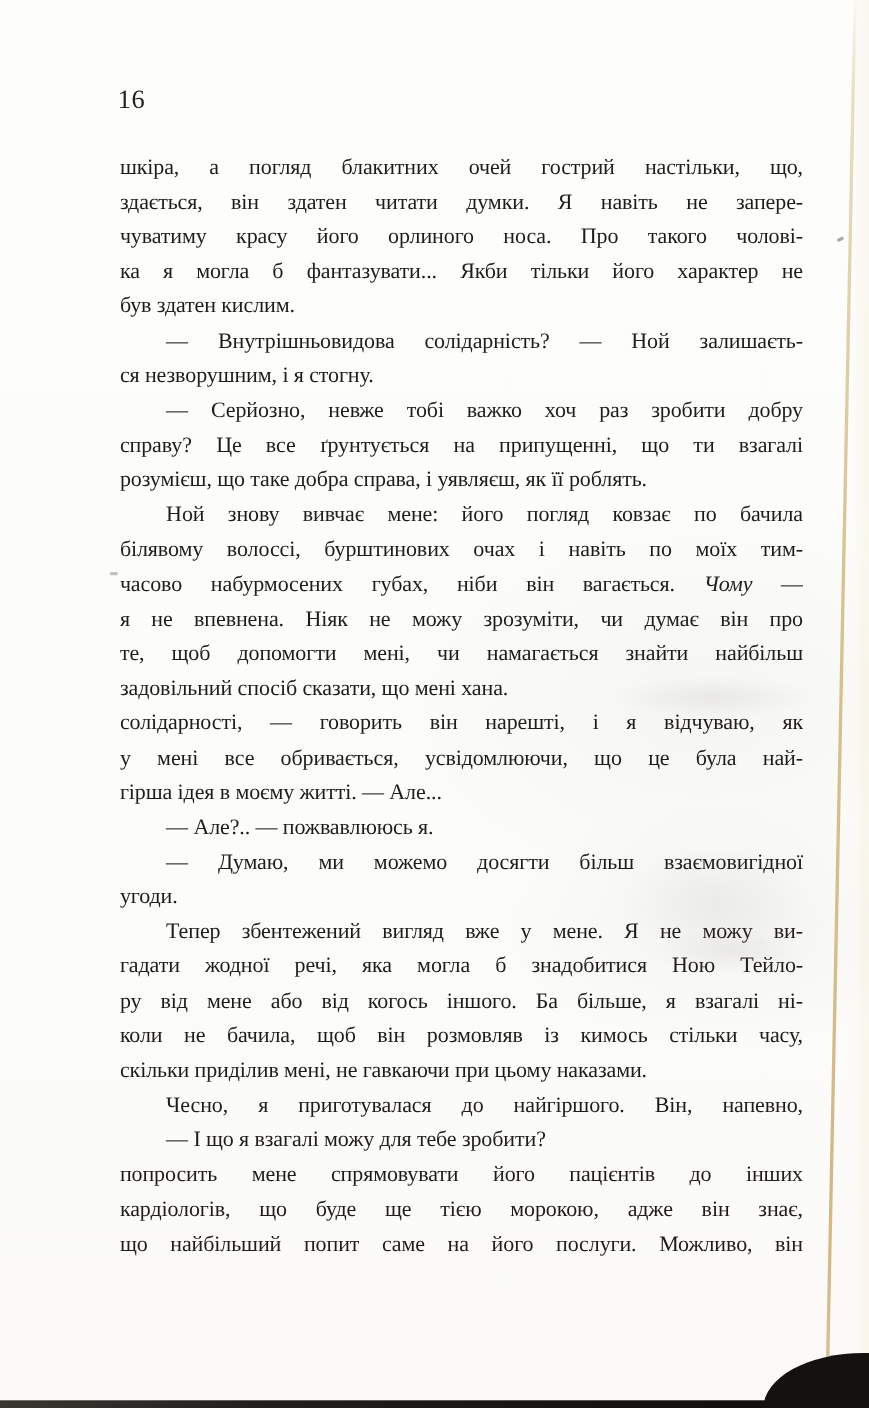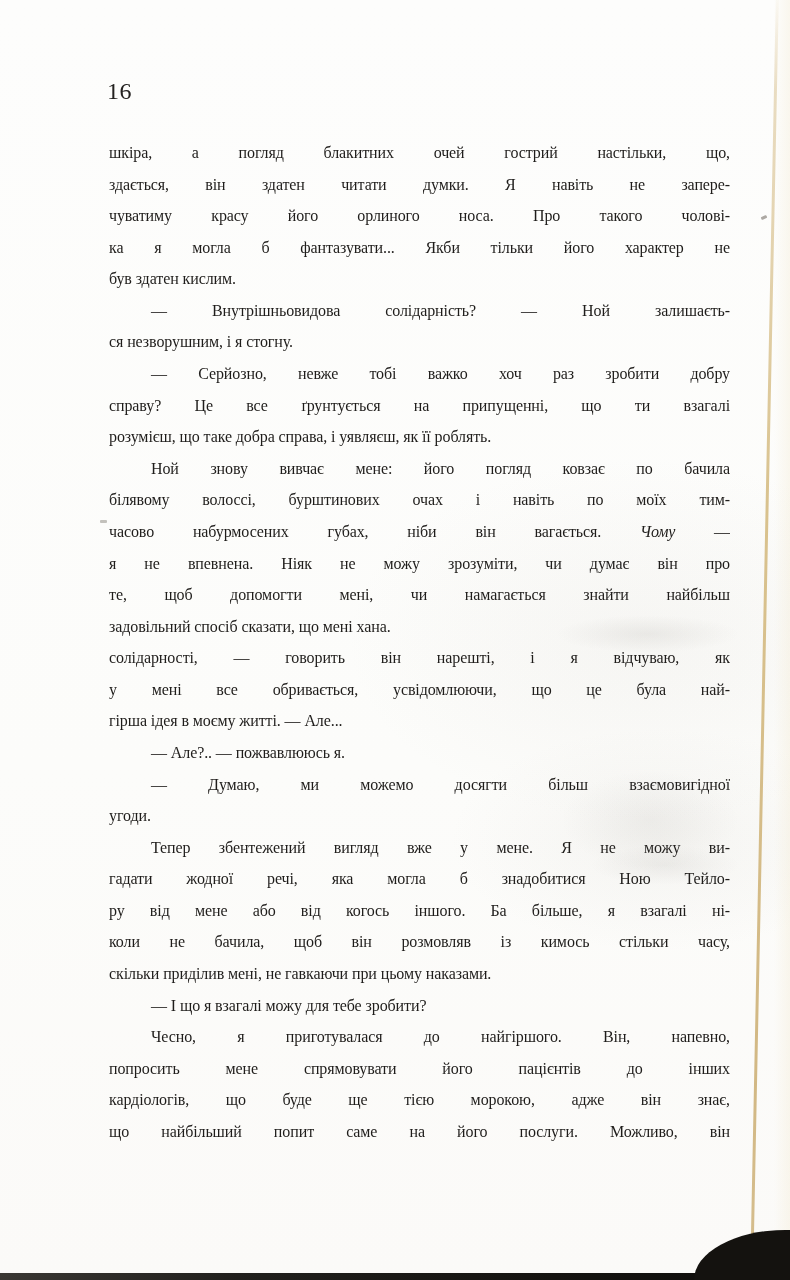--- a/index.html
+++ b/index.html
@@ -29,21 +29,21 @@
   }
   .text-block {
     position: absolute;
     left: 109px;
     top: 137px;
     width: 621px;
   }
   .line {
     height: 31.58px;
     line-height: 31.58px;
-    font-size: 16px;
+    font-size: 20px;
     letter-spacing: -0.1px;
     text-align: justify;
     text-align-last: justify;
     overflow: hidden;
     white-space: normal;
   }
   .line.indent { text-indent: 42px; }
   .line.lastline {
     text-align: left;
     text-align-last: left;
@@ -140,22 +140,22 @@
       <div class="line">у мені все обривається, усвідомлюючи, що це була най-</div>
       <div class="line lastline">гірша ідея в моєму житті. — Але...</div>
       <div class="line indent lastline">— Але?.. — пожвавлююсь я.</div>
       <div class="line indent">— Думаю, ми можемо досягти більш взаємовигідної</div>
       <div class="line lastline">угоди.</div>
       <div class="line indent">Тепер збентежений вигляд вже у мене. Я не можу ви-</div>
       <div class="line">гадати жодної речі, яка могла б знадобитися Ною Тейло-</div>
       <div class="line">ру від мене або від когось іншого. Ба більше, я взагалі ні-</div>
       <div class="line">коли не бачила, щоб він розмовляв із кимось стільки часу,</div>
       <div class="line lastline">скільки приділив мені, не гавкаючи при цьому наказами.</div>
+      <div class="line indent">Чесно, я приготувалася до найгіршого. Він, напевно,</div>
       <div class="line indent lastline">— І що я взагалі можу для тебе зробити?</div>
-      <div class="line indent">Чесно, я приготувалася до найгіршого. Він, напевно,</div>
       <div class="line">попросить мене спрямовувати його пацієнтів до інших</div>
       <div class="line">кардіологів, що буде ще тією морокою, адже він знає,</div>
       <div class="line">що найбільший попит саме на його послуги. Можливо, він</div>
     </div>
 
   <div class="page-edge-tint"></div>
   <div class="page-edge-line"></div>
   <div class="smudge smudge-1"></div>
   <div class="smudge smudge-2"></div>
   <div class="smudge smudge-3"></div>

